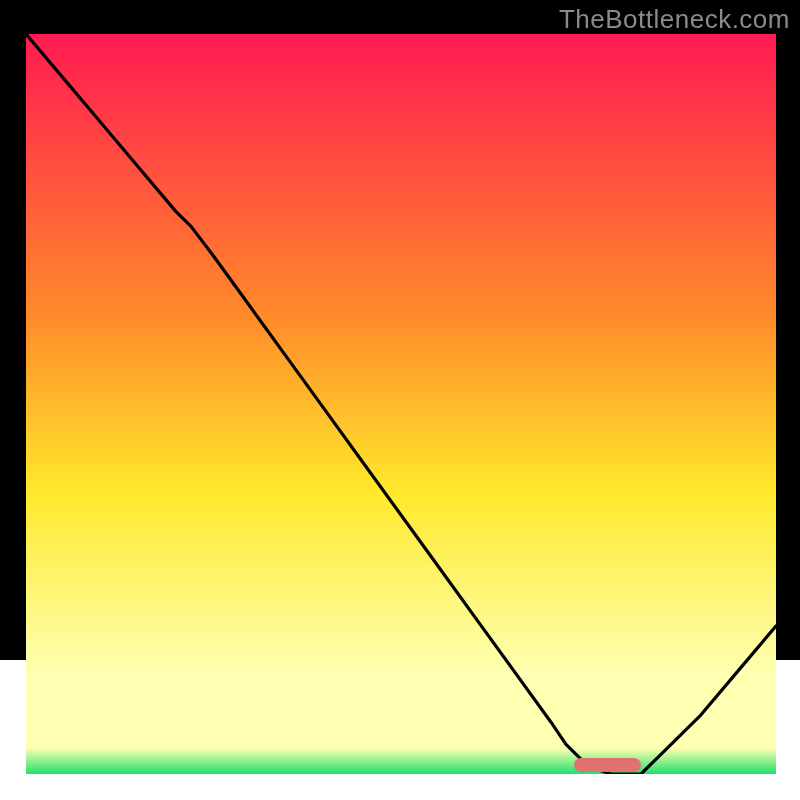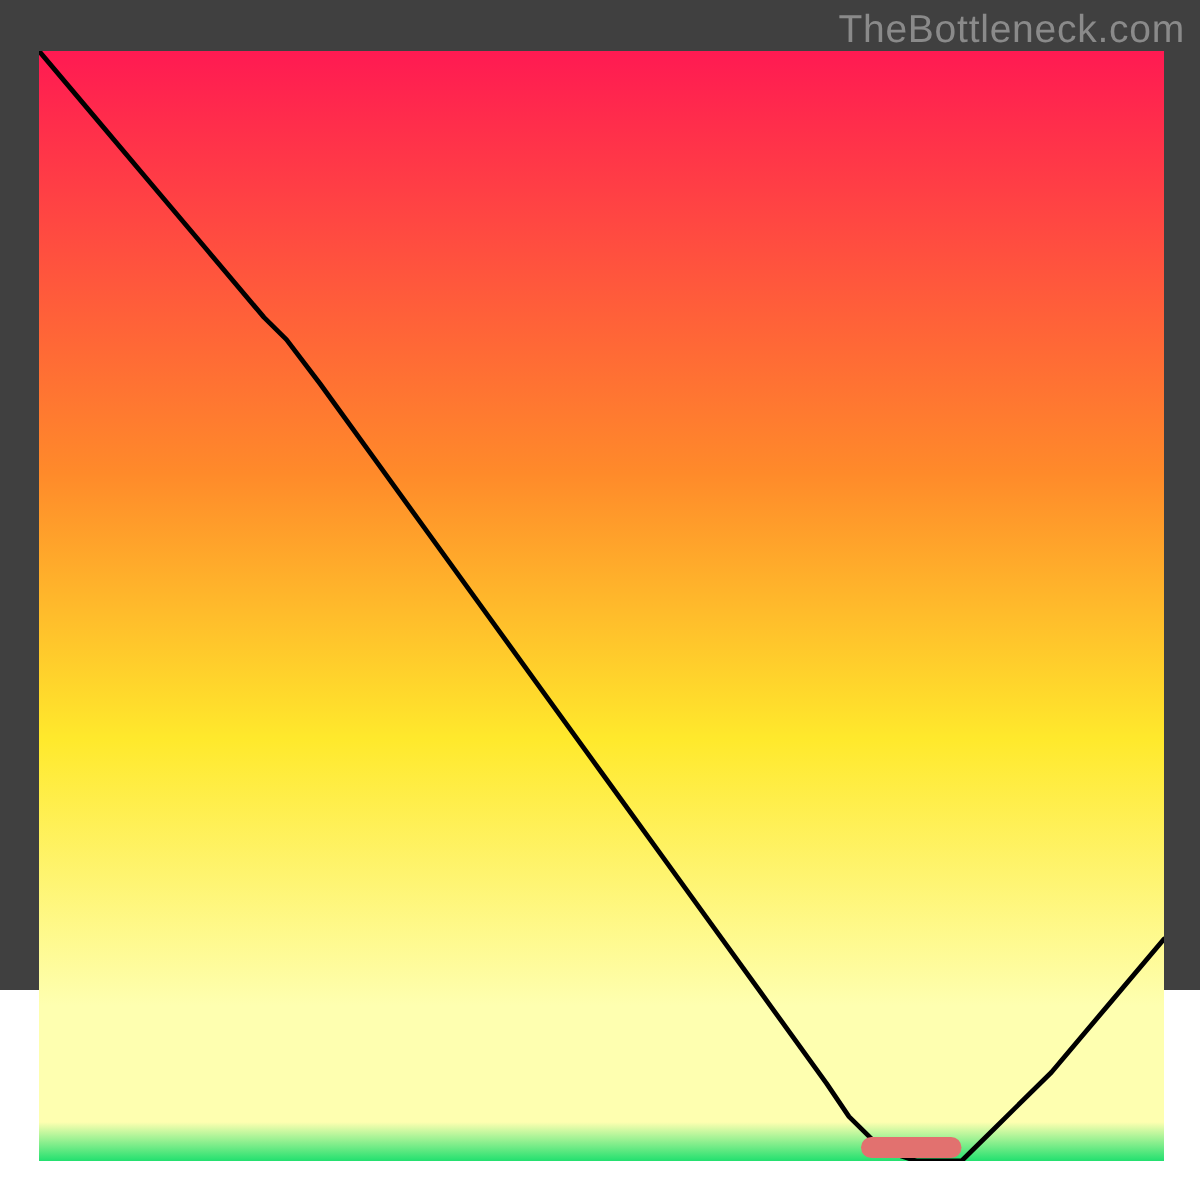--- a/index.html
+++ b/index.html
@@ -1,21 +1,21 @@
 <!DOCTYPE html>
 <html><head>
 <meta charset="utf-8">
 <style>
   * { margin: 0; padding: 0; box-sizing: border-box; }
   html, body { width: 800px; height: 800px; overflow: hidden; background: #fff; }
   .canvas {
     position: relative;
     width: 800px;
     height: 660px;
-    background: #404040;
+    background: #000000;
   }
   .watermark {
     position: absolute;
     top: 4px;
     right: 10px;
     font-family: Arial, Helvetica, sans-serif;
     font-size: 26px;
     font-weight: 500;
     color: #8a8a8a;
     letter-spacing: 0.5px;

